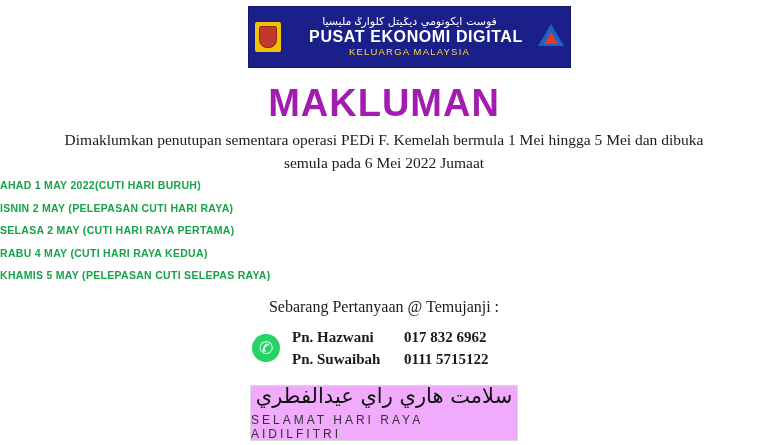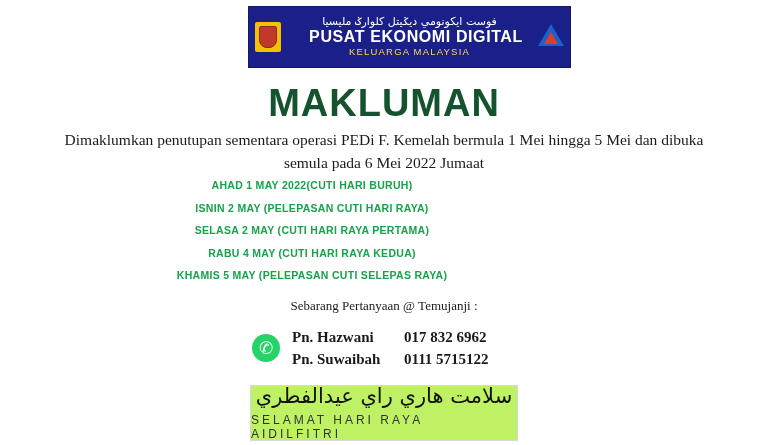--- a/index.html
+++ b/index.html
@@ -124,21 +124,21 @@
     border-bottom: 12px solid #e23b2e;
   }
 
   
   .makluman {
     position: absolute;
     top: 82px;
     left: 0;
     width: 768px;
     text-align: center;
-    color: #14532d;
+    color: #a21caf;
     font-size: 38px;
     font-weight: bold;
     letter-spacing: 1px;
     font-family: "Liberation Sans", sans-serif;
   }
 
   
   .intro {
     position: absolute;
     top: 128px;
@@ -150,41 +150,41 @@
     line-height: 1.5;
     font-family: "Liberation Serif", serif;
   }
 
   
   .holiday-list {
     position: absolute;
     top: 180px;
     left: 0;
     width: 624px;
-    text-align: center;
+    text-align: left;
   }
   .holiday-item {
     color: #16a34a;
     font-size: 10.5px;
     font-weight: bold;
     letter-spacing: 0.3px;
     line-height: 1;
     margin-bottom: 12px;
     font-family: "Liberation Sans", sans-serif;
   }
 
   
   .contact-heading {
     position: absolute;
     top: 298px;
     left: 0;
     width: 768px;
     text-align: center;
     color: #1a1a1a;
-    font-size: 13px;
+    font-size: 16px;
     font-family: "Liberation Serif", serif;
   }
   .contact-rows {
     position: absolute;
     top: 328px;
     left: 0;
     width: 768px;
     display: flex;
     justify-content: center;
   }
@@ -228,21 +228,21 @@
     text-align: left;
   }
 
   
   .raya {
     position: absolute;
     left: 250px;
     top: 385px;
     width: 268px;
     height: 56px;
-    background: #bef264;
+    background: #f0abfc;
     border: 1px solid #d8d8d8;
     box-sizing: border-box;
     display: flex;
     flex-direction: column;
     align-items: center;
     justify-content: center;
   }
   .raya-jawi {
     color: #111111;
     font-size: 21px;

